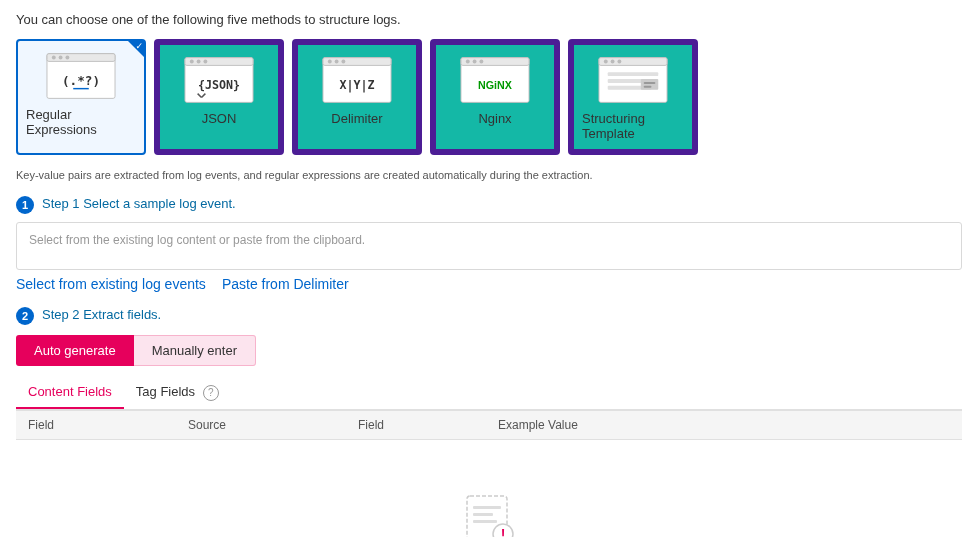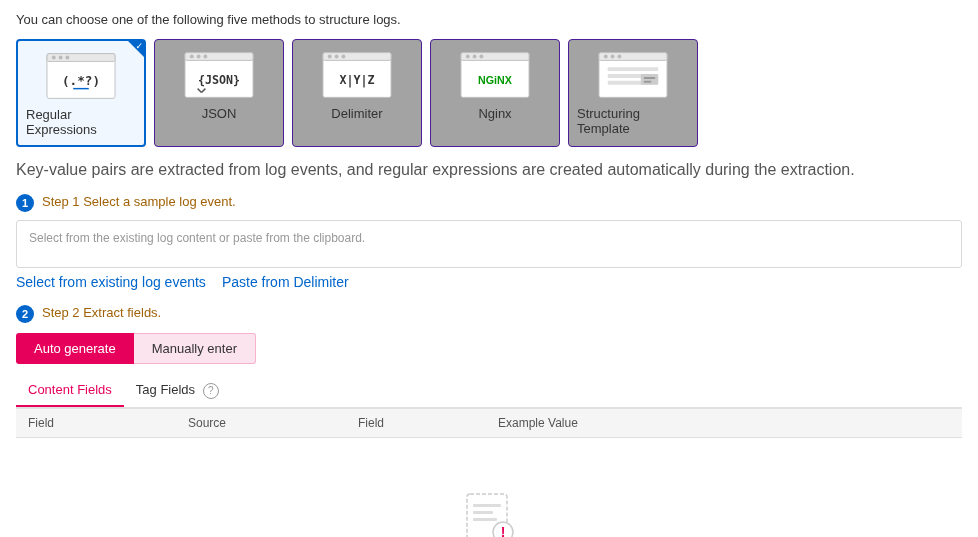--- a/index.html
+++ b/index.html
@@ -19,29 +19,29 @@
       color: #333;
     }
 
     .method-cards {
       display: flex;
       gap: 8px;
       margin-bottom: 14px;
     }
 
     .method-card {
-      border: 1px solid #4c1d95;
+      border: 6px solid #4c1d95;
       border-radius: 4px;
       width: 130px;
       padding: 10px 8px 8px;
       display: flex;
       flex-direction: column;
       align-items: center;
       cursor: pointer;
-      background: #a3a3a3;
+      background: #14b8a6;
       position: relative;
     }
 
     .method-card.selected {
       border: 2px solid #0066cc;
       background: #f0f7ff;
     }
 
     .method-card .checkmark {
       position: absolute;
@@ -73,21 +73,21 @@
       justify-content: center;
       margin-bottom: 6px;
     }
 
     .method-card-label {
       font-size: 13px;
       color: #333;
     }
 
     .description-text {
-      font-size: 16px;
+      font-size: 11px;
       color: #555;
       margin-bottom: 14px;
     }
 
     .step-row {
       display: flex;
       align-items: flex-start;
       gap: 8px;
       margin-bottom: 8px;
     }
@@ -102,21 +102,21 @@
       font-weight: bold;
       display: flex;
       align-items: center;
       justify-content: center;
       flex-shrink: 0;
       margin-top: 1px;
     }
 
     .step-label {
       font-size: 13px;
-      color: #a16207;
+      color: #0369a1;
       padding-top: 1px;
     }
 
     .log-input-area {
       width: 100%;
       border: 1px solid #d9d9d9;
       border-radius: 3px;
       padding: 10px 12px;
       min-height: 48px;
       font-size: 12px;

